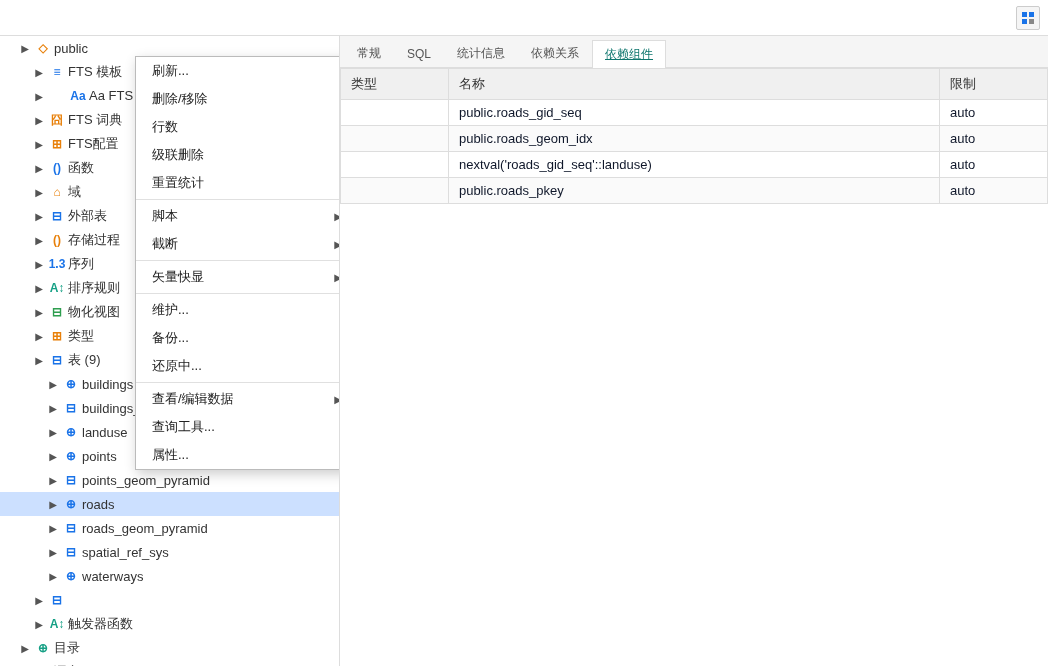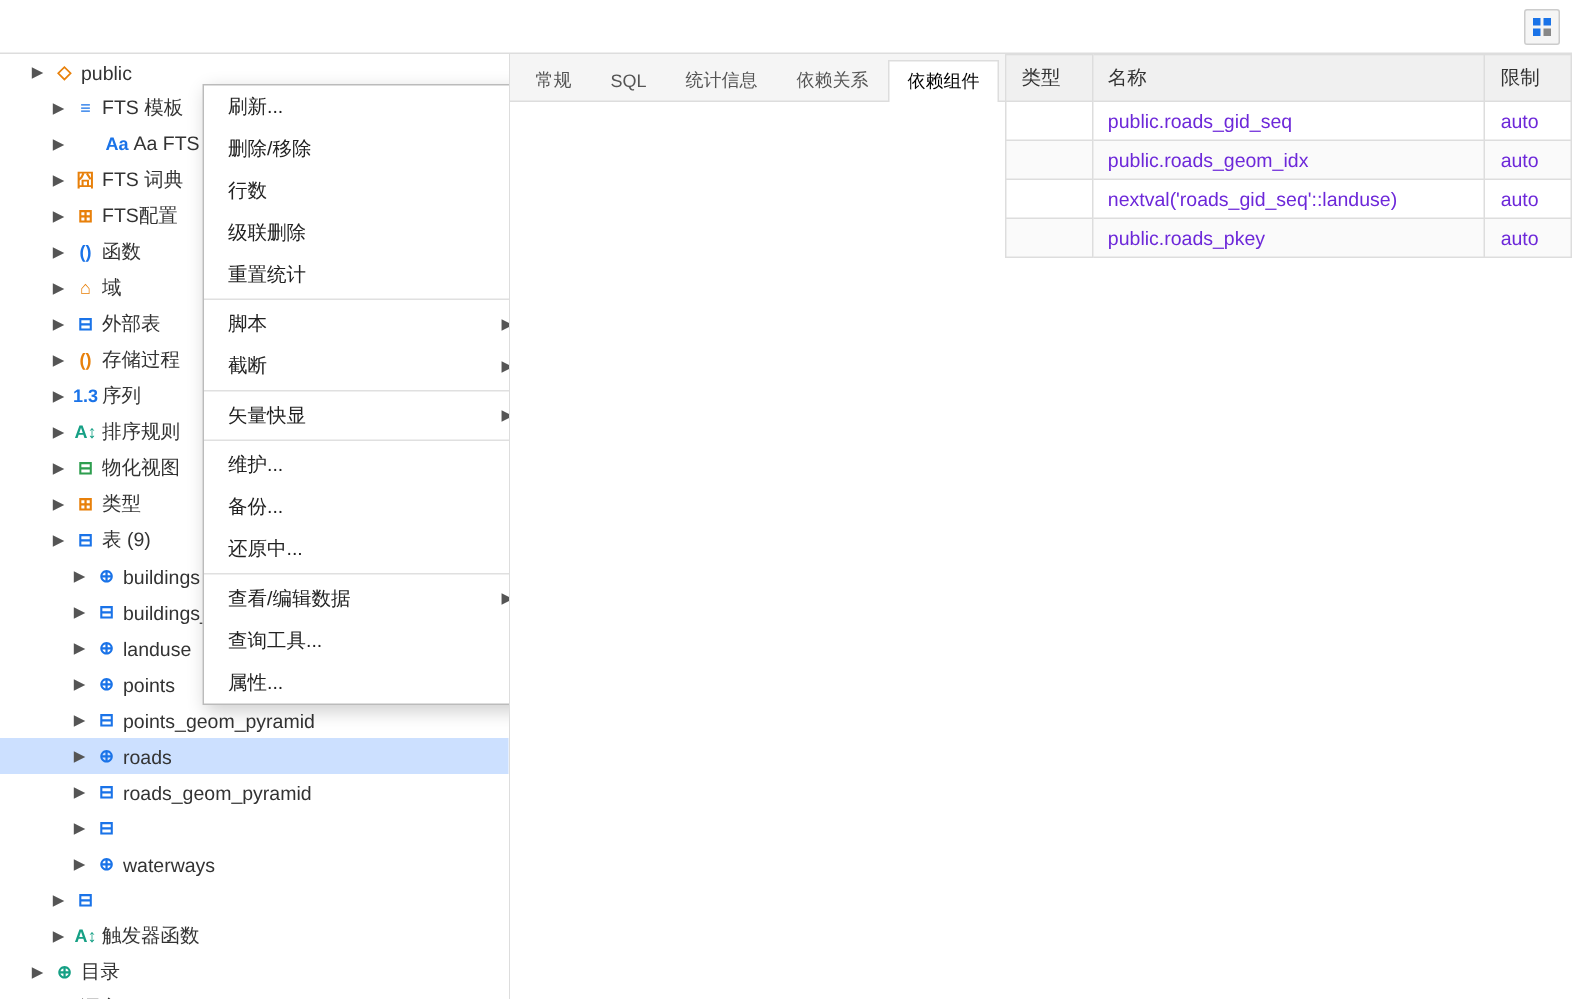--- a/index.html
+++ b/index.html
@@ -21,29 +21,29 @@
     .tree-item .icon { width: 16px; height: 16px; margin: 0 3px; flex-shrink: 0; display: inline-flex; align-items: center; justify-content: center; font-size: 11px; }
     .tree-item .label { flex: 1; }
 
     
     .context-menu { position: absolute; left: 135px; top: 20px; width: 224px; background: #fff; border: 1px solid #bbb; box-shadow: 2px 4px 12px rgba(0,0,0,0.2); z-index: 100; }
     .ctx-item { height: 28px; display: flex; align-items: center; padding: 0 16px; cursor: pointer; font-size: 13px; color: #222; justify-content: space-between; }
     .ctx-separator { height: 1px; background: #e0e0e0; margin: 2px 0; }
     .ctx-arrow { color: #555; font-size: 10px; }
 
     
-    .content-area { flex: 1; background: #fff; display: flex; overflow: hidden; }
+    .content-area { flex: 1; background: #fff; display: flex; flex-direction: column; overflow: hidden; }
     .content-tabs { height: 32px; background: #f5f5f5; border-bottom: 1px solid #ddd; display: flex; align-items: flex-end; padding: 0 4px; }
     .content-tab { height: 28px; padding: 0 12px; display: flex; align-items: center; font-size: 12px; color: #555; cursor: pointer; border: 1px solid transparent; border-bottom: none; }
-    .content-tab.active { background: #fff; border-color: #ddd; color: #000000; margin-bottom: -1px; z-index: 1; }
+    .content-tab.active { background: #fff; border-color: #ddd; color: #0f766e; margin-bottom: -1px; z-index: 1; text-decoration: underline; }
 
     .content-table { flex: 1; overflow: auto; }
     table { width: 100%; border-collapse: collapse; font-size: 13px; }
     th { background: #f0f0f0; border: 1px solid #ddd; padding: 6px 10px; text-align: left; color: #333; font-weight: normal; }
-    td { border: 1px solid #ddd; padding: 5px 10px; color: #6d28d9; }
+    td { border: 1px solid #ddd; padding: 5px 10px; color: #0f172a; }
     tr:nth-child(even) td { background: #fafafa; }
 
     
     .icon-blue { color: #1a73e8; }
     .icon-orange { color: #e8800a; }
     .icon-green { color: #2e9e4f; }
     .icon-teal { color: #16a085; }
   </style>
 </head>
 <body>
@@ -166,20 +166,21 @@
     <span class="label">roads</span>
   </div>
         <div class="tree-item" style="padding-left: 46px;">
     <span class="arrow">▶</span>
     <span class="icon icon-blue" style="font-size:12px;font-weight:bold;">⊟</span>
     <span class="label">roads_geom_pyramid</span>
   </div>
         <div class="tree-item" style="padding-left: 46px;">
     <span class="arrow">▶</span>
     <span class="icon icon-blue" style="font-size:12px;font-weight:bold;">⊟</span>
+    <span class="label">spatial_ref_sys</span>
   </div>
         <div class="tree-item" style="padding-left: 46px;">
     <span class="arrow">▶</span>
     <span class="icon icon-blue" style="font-size:12px;font-weight:bold;">⊕</span>
     <span class="label">waterways</span>
   </div>
         <div class="tree-item" style="padding-left: 32px;">
     <span class="arrow">▶</span>
     <span class="icon icon-blue" style="font-size:12px;font-weight:bold;">⊟</span>
   </div>

